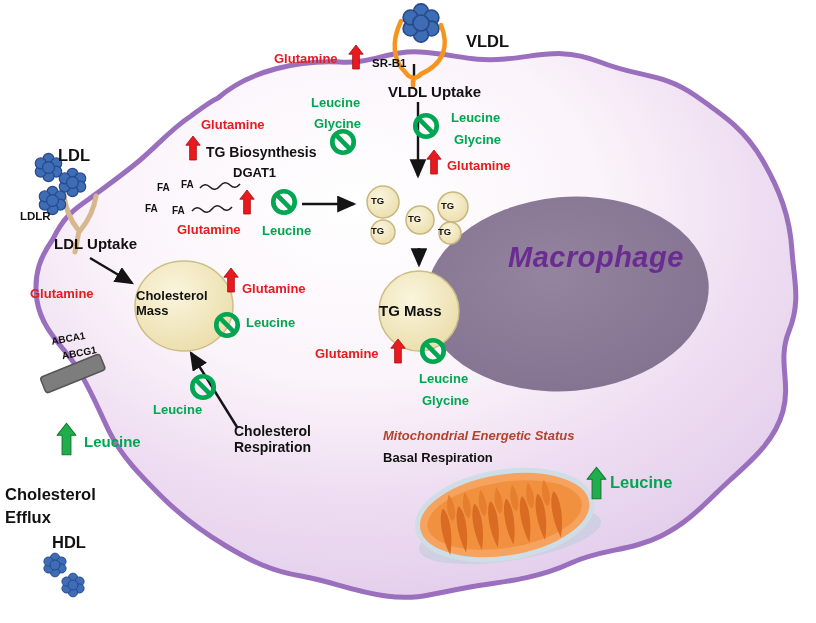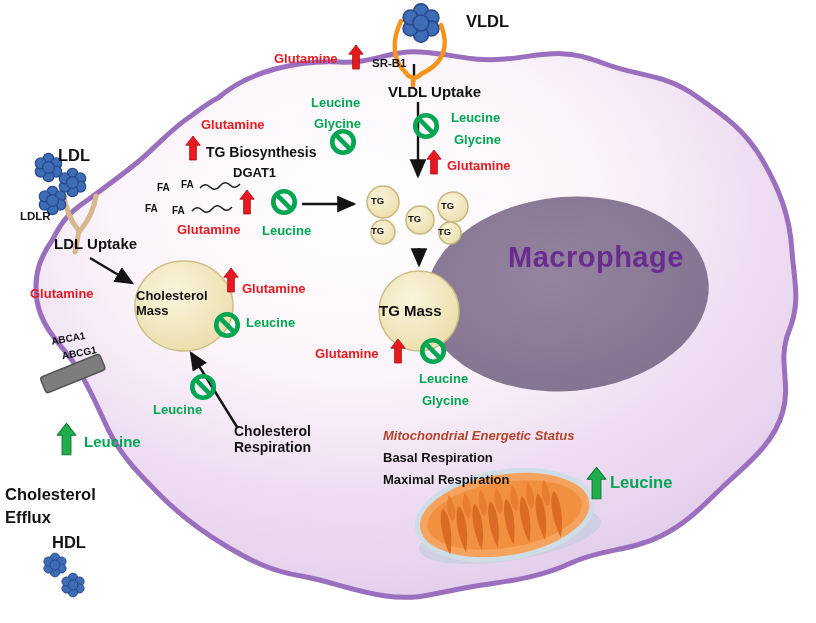--- a/index.html
+++ b/index.html
@@ -5,21 +5,21 @@
   html,body{margin:0;padding:0;background:#ffffff;}
   .stage{position:relative;width:816px;height:623px;background:#fff;overflow:hidden;
          font-family:"Liberation Sans",sans-serif;}
   svg.layer{position:absolute;left:0;top:0;}
   .lbl{position:absolute;font-weight:700;white-space:nowrap;line-height:1.12;color:#111;}
   .ctr{text-align:left;white-space:normal;}
   .s9{font-size:9.5px}.s10{font-size:10px}.s11{font-size:11.5px}.s13{font-size:13px}
   .s14{font-size:14px}.s15{font-size:15px}.s16{font-size:16.5px}.s28{font-size:29px;letter-spacing:.5px}
   .red{color:var(--glutamine-red,#e8191f);}
   .green{color:var(--amino-green,#00a651);}
-  .purple{color:var(--macrophage-purple,#6a2c91);}
+  .purple{color:var(--macrophage-purple,#6a2c91);font-style:italic;}
   .mito-title{color:var(--mito-title-red,#b5432b);font-style:italic;}
   .rot{transform:rotate(-10deg);transform-origin:left top;}
 </style>
 </head>
 <body>
 
 <div class="stage">
 
 <svg class="layer" width="816" height="623" viewBox="0 0 816 623">
   <defs>
@@ -148,21 +148,21 @@
   </g>
 
   <use href="#noSign" x="329" y="128" width="28" height="28"></use>
   <use href="#noSign" x="412" y="112" width="28" height="28"></use>
   <use href="#noSign" x="270" y="188" width="28" height="28"></use>
   <use href="#noSign" x="213" y="311" width="28" height="28"></use>
   <use href="#noSign" x="189" y="373" width="28" height="28"></use>
   <use href="#noSign" x="419" y="337" width="28" height="28"></use>
 </svg>
 
-<div class="lbl s16" style="left:466px;top:12px">VLDL</div>
+<div class="lbl s16" style="left:466px;top:32px">VLDL</div>
 <div class="lbl s13 red" style="left:274px;top:52px">Glutamine</div>
 <div class="lbl s11" style="left:372px;top:57px">SR-B1</div>
 <div class="lbl s15" style="left:388px;top:84px">VLDL Uptake</div>
 
 <div class="lbl s13 green" style="left:311px;top:96px">Leucine</div>
 <div class="lbl s13 green" style="left:314px;top:117px">Glycine</div>
 <div class="lbl s13 green" style="left:451px;top:111px">Leucine</div>
 <div class="lbl s13 green" style="left:454px;top:133px">Glycine</div>
 <div class="lbl s13 red" style="left:447px;top:159px">Glutamine</div>
 
@@ -216,16 +216,15 @@
 
 <div class="lbl s15 ctr" style="left:379px;top:303px;width:80px">TG Mass</div>
 <div class="lbl s13 red" style="left:315px;top:347px">Glutamine</div>
 <div class="lbl s13 green" style="left:419px;top:372px">Leucine</div>
 <div class="lbl s13 green" style="left:422px;top:394px">Glycine</div>
 
 <div class="lbl s28 purple" style="left:508px;top:241px">Macrophage</div>
 
 <div class="lbl s13 ctr mito-title" style="left:383px;top:429px;width:240px">Mitochondrial Energetic Status</div>
 <div class="lbl s13 ctr" style="left:383px;top:451px;width:240px">Basal Respiration</div>
-<div class="lbl s13 ctr" style="left:383px;top:473px;width:240px">Maximal Respiration</div>
 <div class="lbl s16 green" style="left:610px;top:473px">Leucine</div>
 
 </div>
 
 </body></html>

